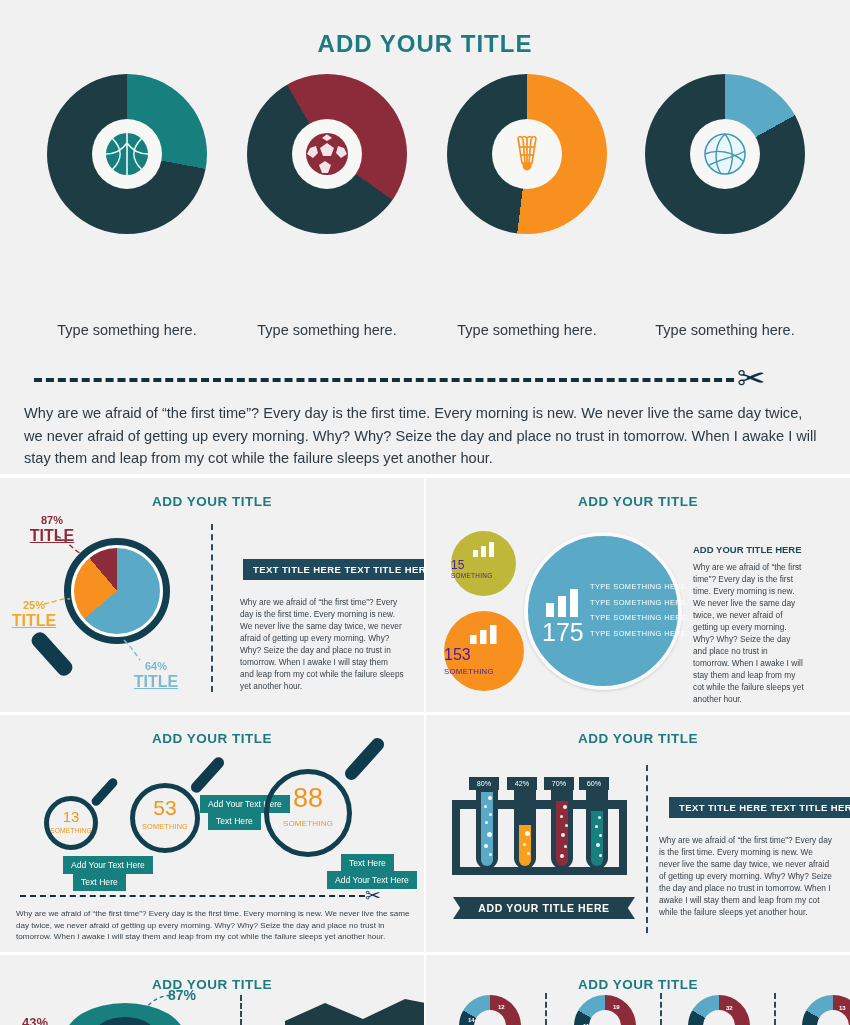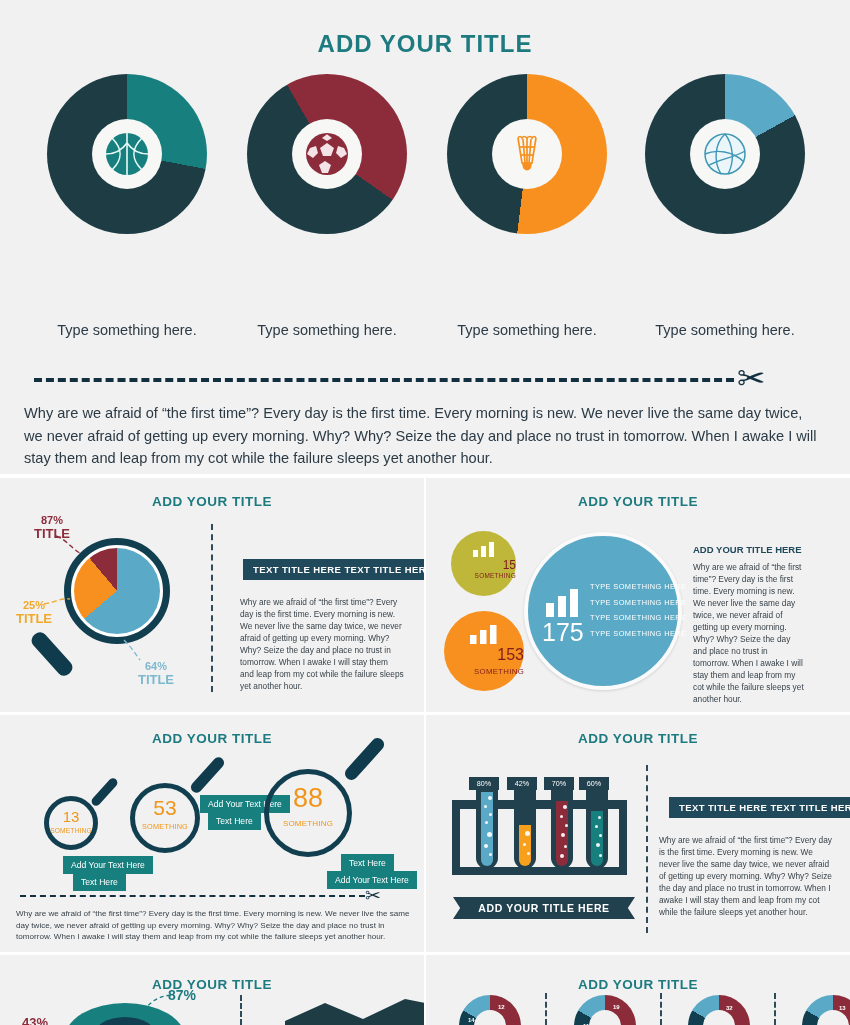--- a/index.html
+++ b/index.html
@@ -80,35 +80,35 @@
   }
   .mag-ring {
     position:absolute; border-radius:50%;
     border:7px solid #123f50;
     background:#ffffff;
   }
   .pie { position:absolute; border-radius:50%; }
 
   .lbl { position:absolute; text-align:center; font-weight:bold; line-height:1.15; }
   .lbl .l1 { display:block; font-size:11px; }
-  .lbl .l2 { display:block; font-size:13px; }
+  .lbl .l2 { display:block; font-size:16px;text-decoration:underline; }
 
   .tag-dark {
     position:absolute; background:#21495c; color:#fff;
     font-size:9.5px; font-weight:bold; letter-spacing:.4px;
     padding:5px 10px; white-space:nowrap;
   }
   .body-sm {
     position:absolute; font-size:8.3px; line-height:1.45; color:#39434a;
   }
 
   
   .kcircle {
     position:absolute; border-radius:50%;
-    color:#7f1d1d; text-align:right;
+    color:#4c1d95; text-align:left;
   }
   .kcircle .bars { position:absolute; left:50%; transform:translateX(-50%); }
   .kcircle .knum { position:absolute; left:0; right:0; font-weight:normal; }
   .kcircle .klab { position:absolute; left:0; right:0; letter-spacing:.3px; }
   .bigcircle {
     position:absolute; border-radius:50%;
     background:#5aa9c6; border:4px solid #fafafa;
     box-shadow:0 1px 3px rgba(0,0,0,.13);
   }
   .big-num { position:absolute; color:#fff; font-size:25px; }

